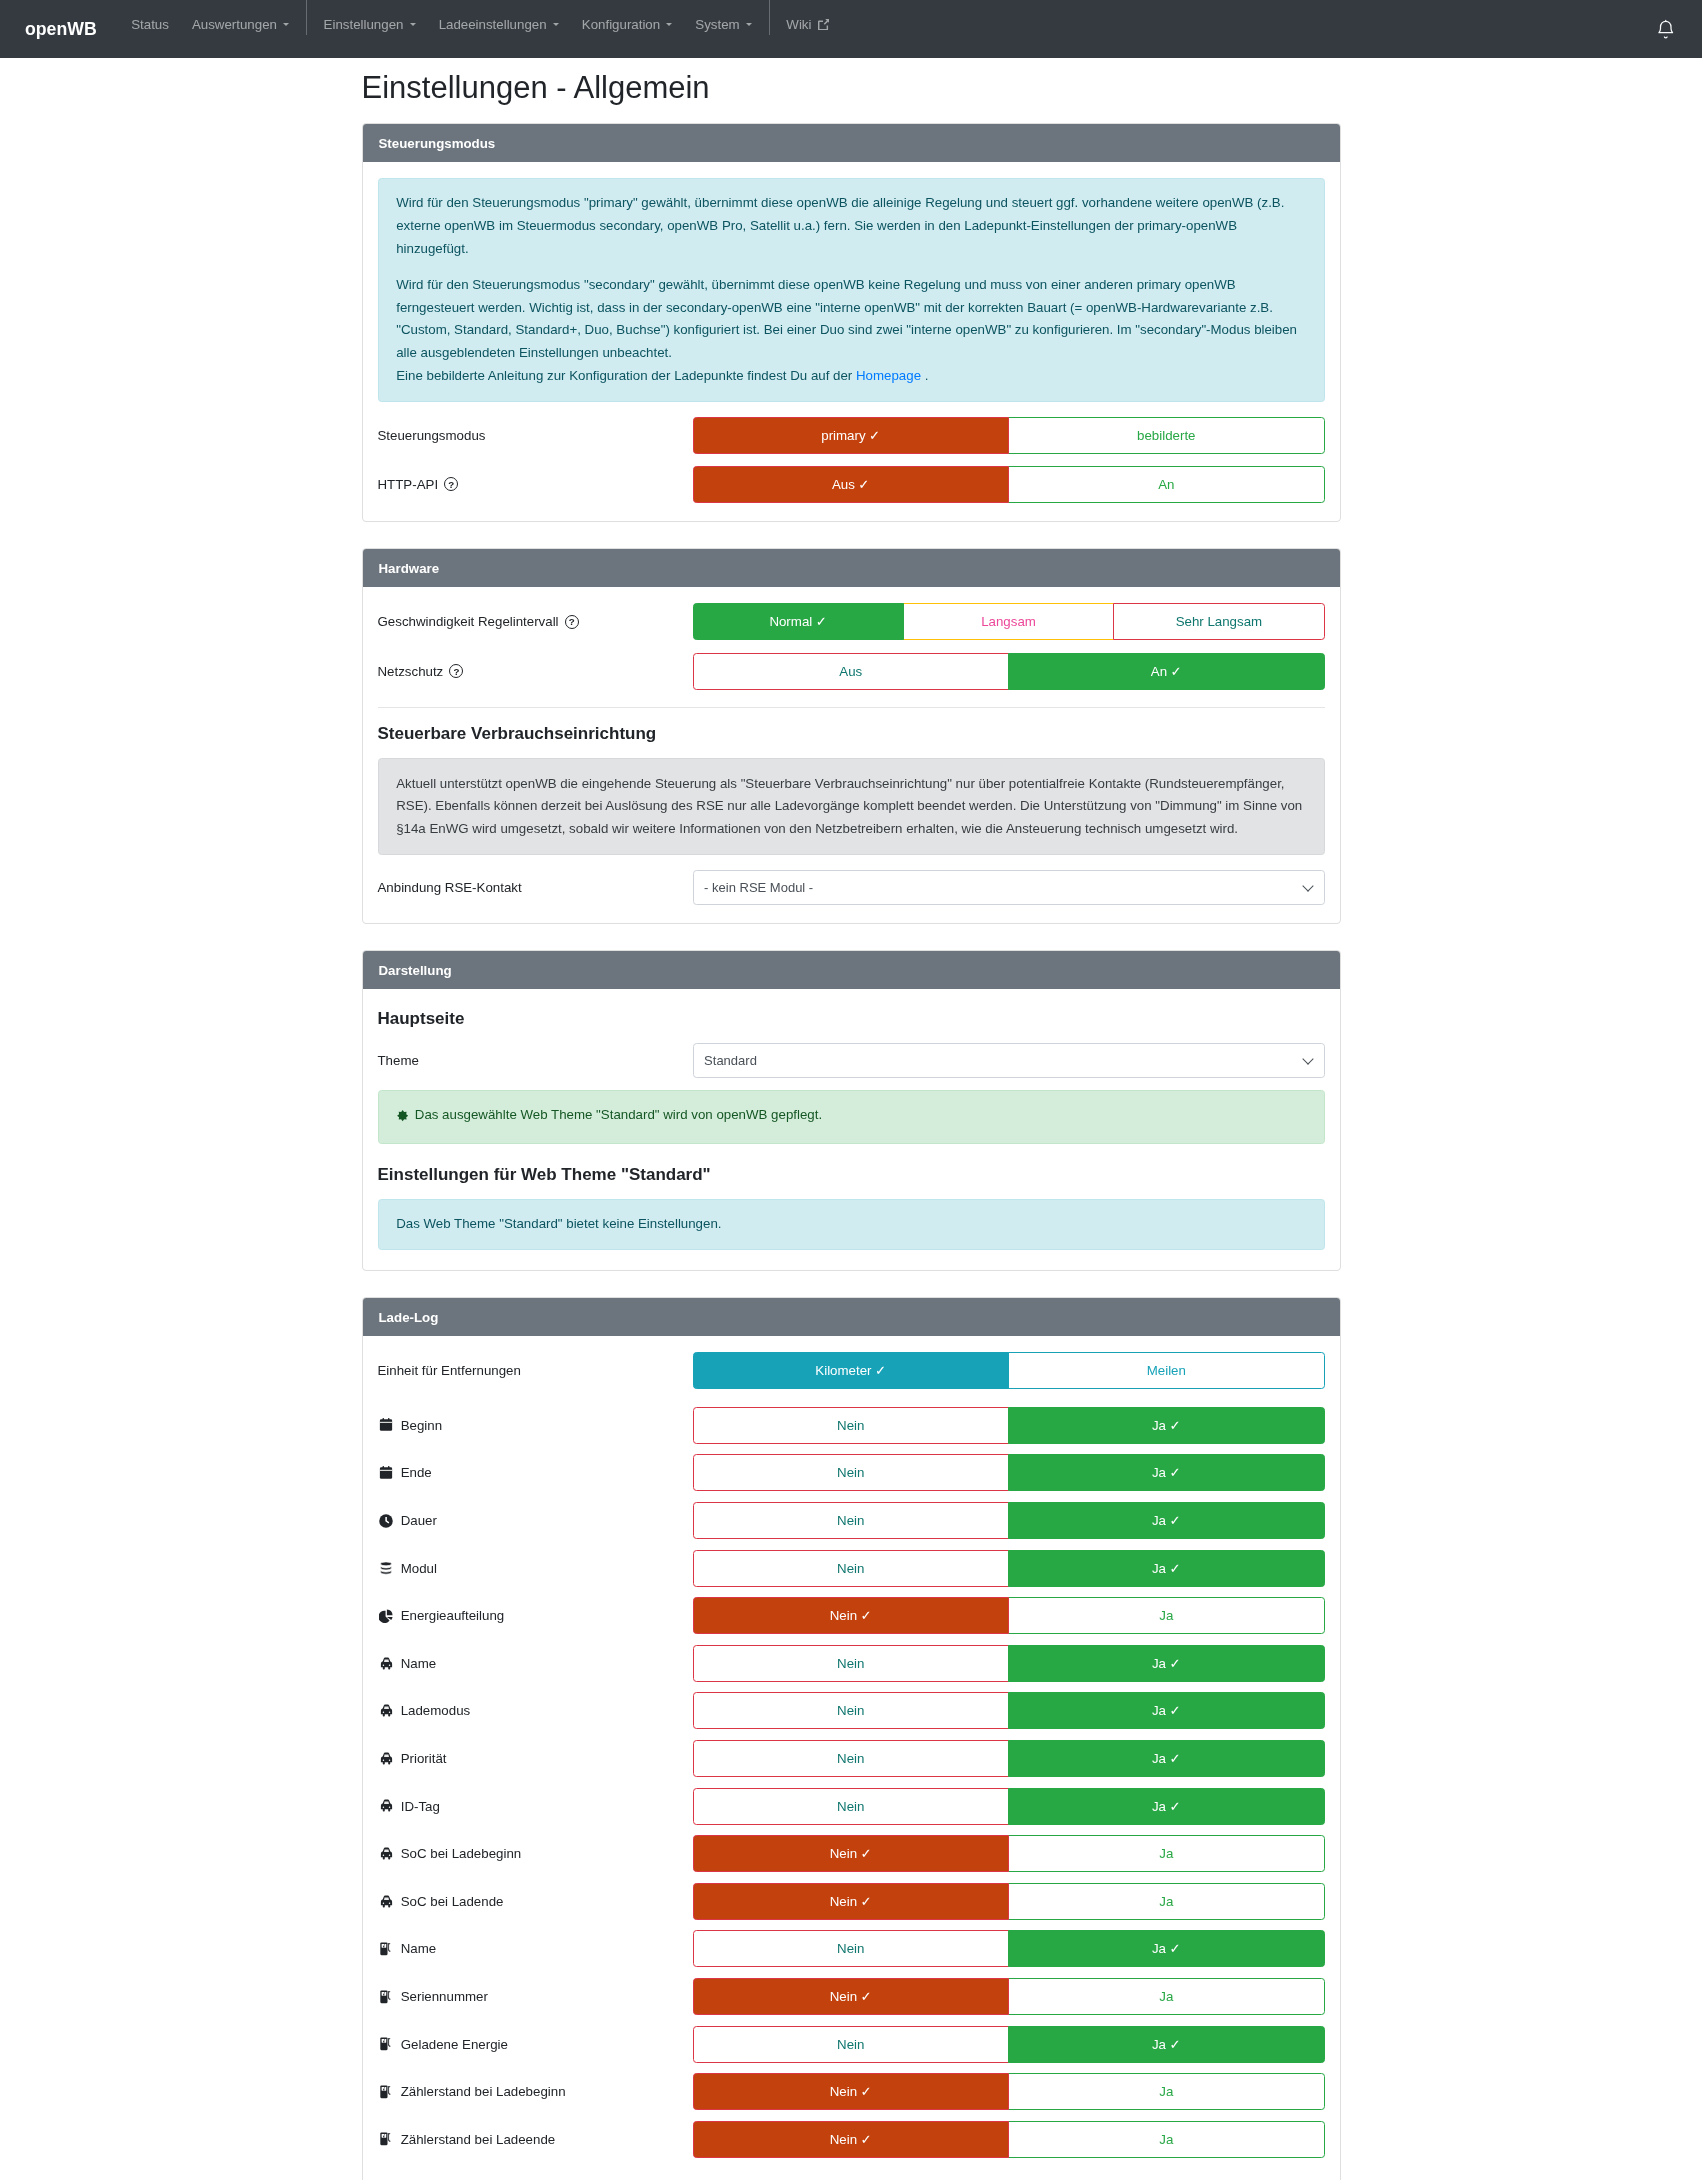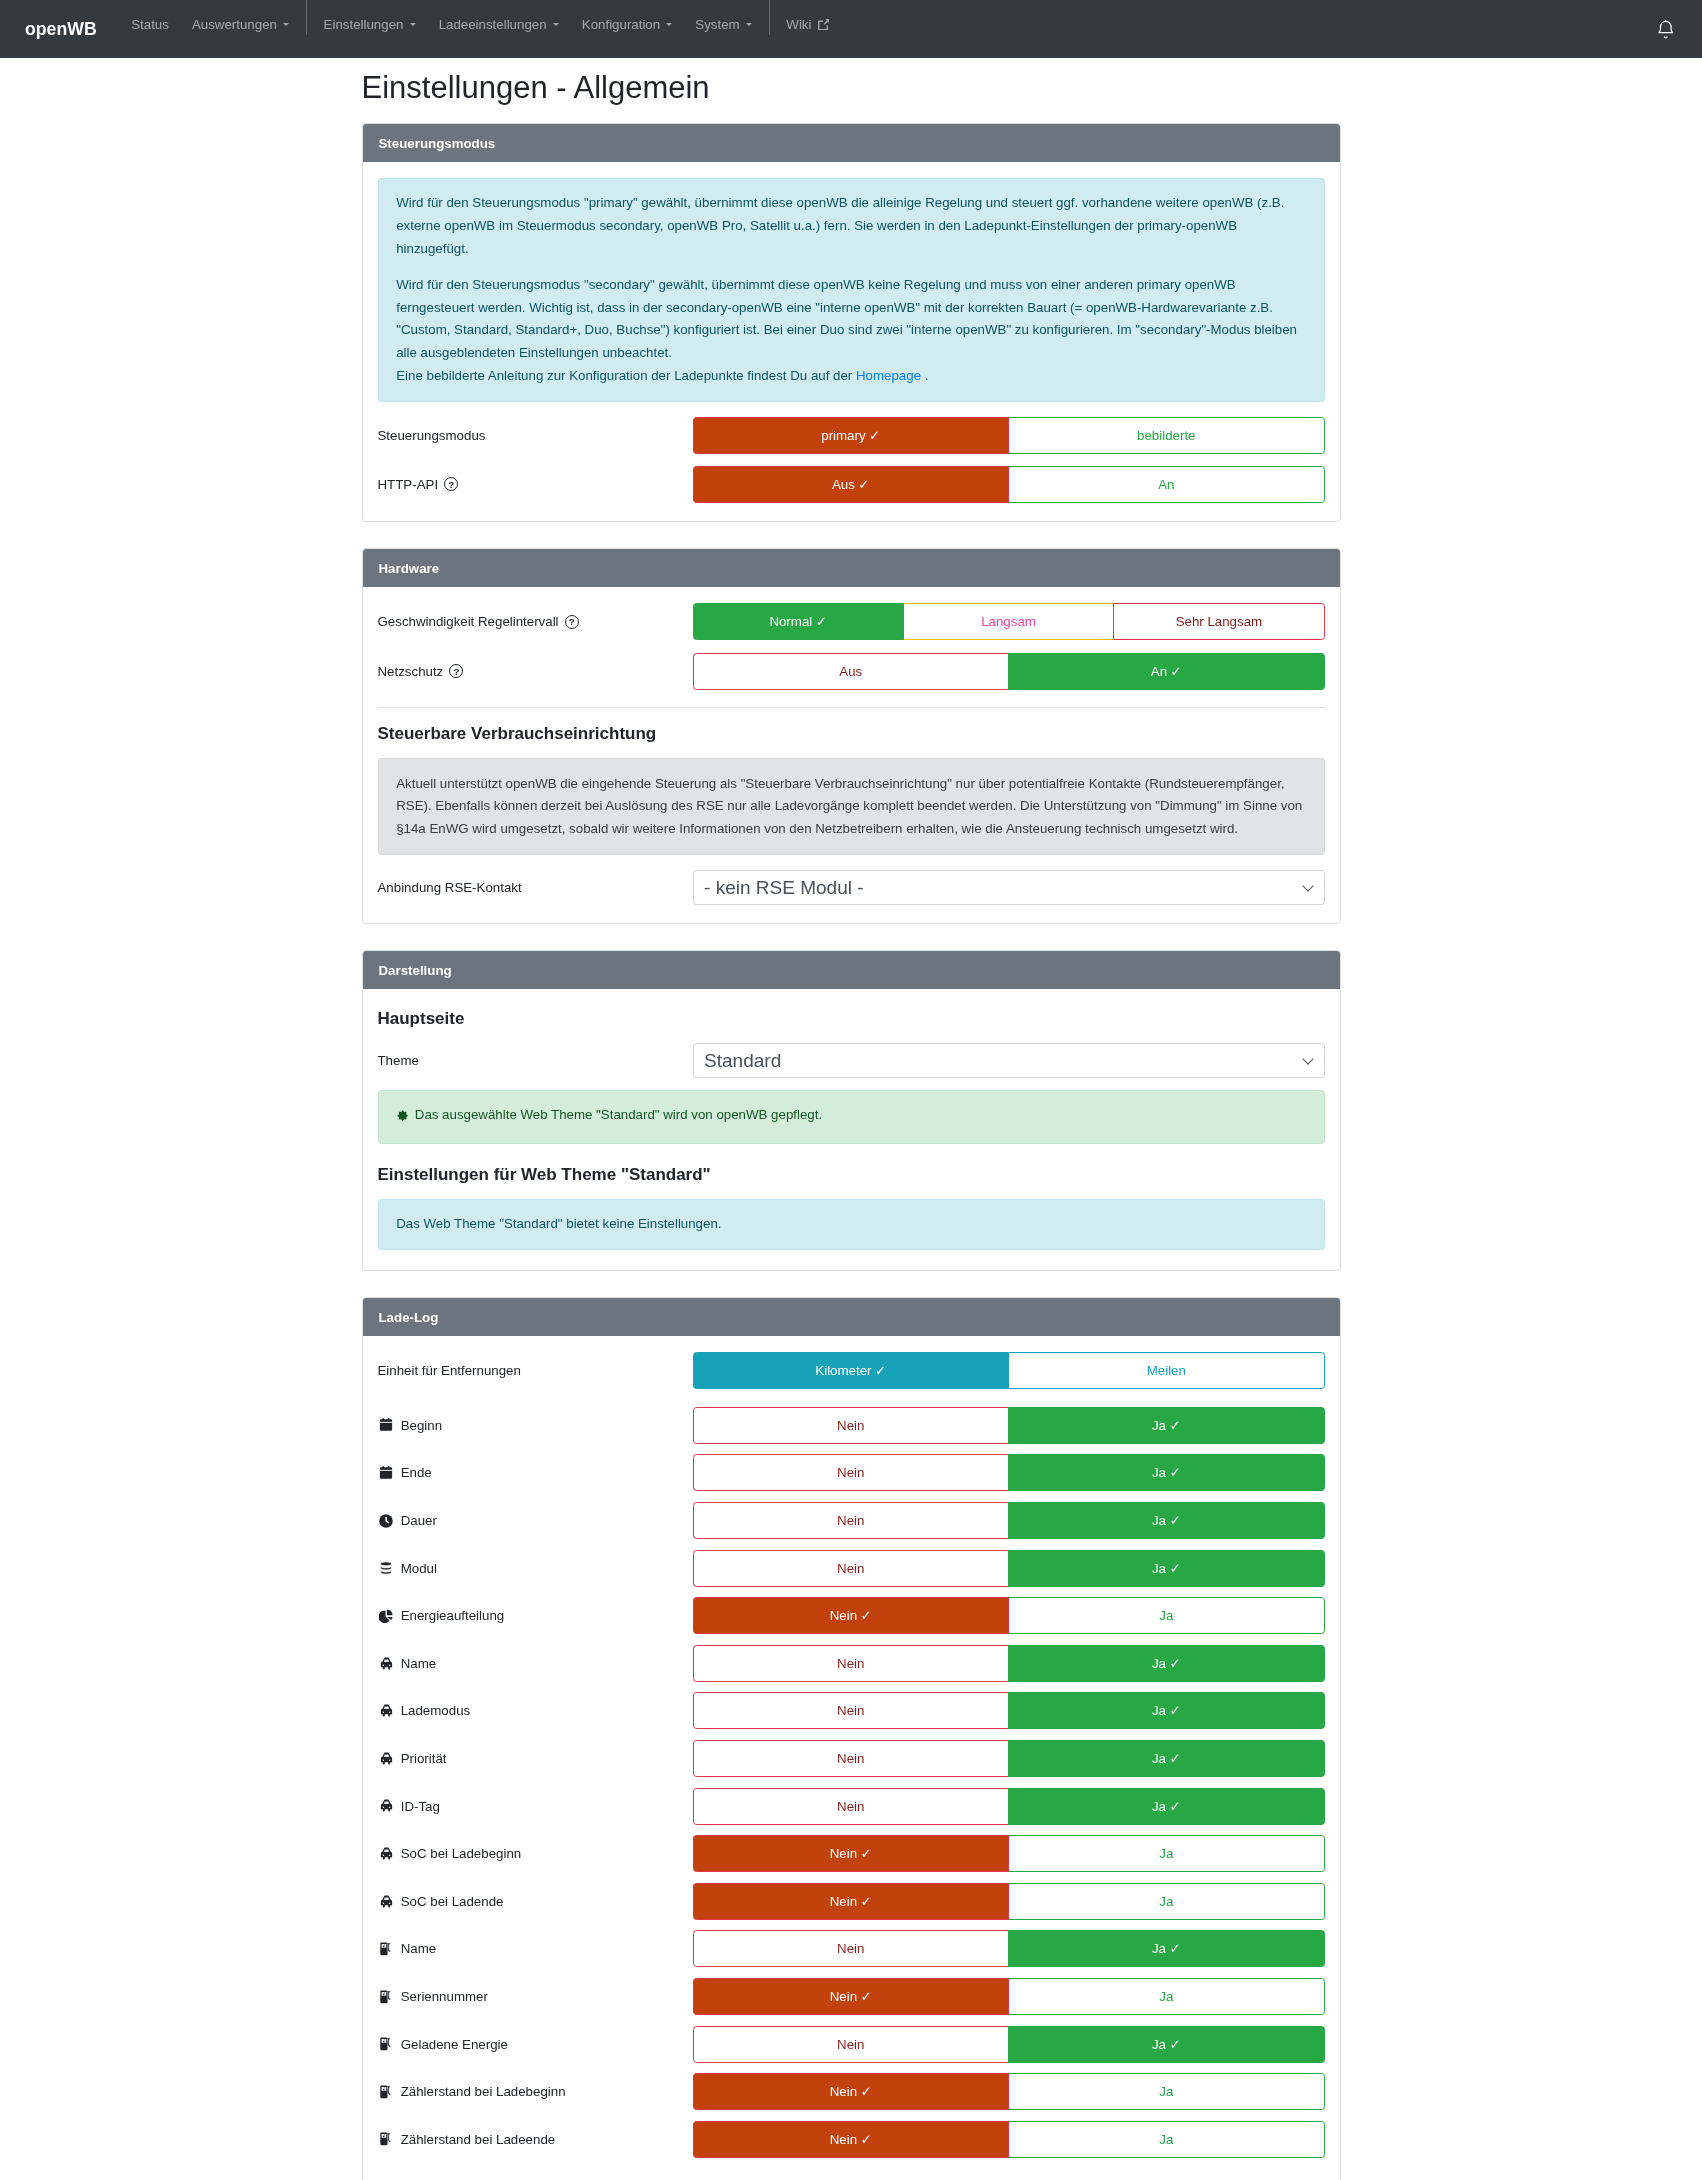--- a/index.html
+++ b/index.html
@@ -36,35 +36,35 @@
   .row-label { width:315px; flex:none; font-size:13.3px; display:flex; align-items:center; gap:6.2px; }
   .row-control { flex:1; }
 
   .help { width:14px; height:14px; border:0.9px solid #212529; border-radius:50%; display:inline-flex; align-items:center; justify-content:center; font-size:9.8px; font-weight:700; color:#212529; cursor:pointer; }
 
   
   .btn-group { display:flex; width:100%; }
   .tbtn { flex:1; height:37px; display:flex; align-items:center; justify-content:center; font-size:13.3px; font-family:inherit; border:0.9px solid; background:#fff; cursor:pointer; margin-left:-0.9px; position:relative; }
   .tbtn:first-child { margin-left:0; border-top-left-radius:3.5px; border-bottom-left-radius:3.5px; }
   .tbtn:last-child { border-top-right-radius:3.5px; border-bottom-right-radius:3.5px; }
-  .c-danger  { color:#7f1d1d; border-color:#dc3545; }
+  .c-danger  { color:#0f766e; border-color:#dc3545; }
   .c-success { color:#28a745; border-color:#28a745; }
   .c-warning { color:#ec4899; border-color:#ffc107; }
   .c-info    { color:#17a2b8; border-color:#17a2b8; }
   .c-danger.on  { background:#c2410c; border-color:#dc3545; color:#fff; z-index:1; }
   .c-success.on { background:#28a745; border-color:#28a745; color:#fff; z-index:1; }
   .c-info.on    { background:#17a2b8; border-color:#17a2b8; color:#fff; z-index:1; }
   .ck { margin-left:3.5px; font-weight:400; }
 
   .section-title { font-size:17px; font-weight:700; margin:3.5px 0 14px; }
   hr { border:none; border-top:0.9px solid rgba(0,0,0,.1); margin:17.7px 0 16px; }
 
   
   .sel-wrap { position:relative; width:100%; }
-  select { width:100%; height:35px; appearance:none; -webkit-appearance:none; border:0.9px solid #ced4da; border-radius:3.5px; background:#fff; font-size:19px; color:#495057; padding:0 26.6px 0 10.6px; font-family:inherit; }
+  select { width:100%; height:35px; appearance:none; -webkit-appearance:none; border:0.9px solid #ced4da; border-radius:3.5px; background:#fff; font-size:13px; color:#495057; padding:0 26.6px 0 10.6px; font-family:inherit; }
   .sel-chevron { position:absolute; right:12.4px; top:12.4px; width:8px; height:8px; border-right:1.8px solid #495057; border-bottom:1.8px solid #495057; transform:rotate(45deg); pointer-events:none; }
 
   
   .field-row { margin-bottom:10.6px; }
   .fi { width:17px; display:inline-flex; justify-content:center; }
   .fi svg { display:block; }
 </style>
 </head>
 <body>
 

